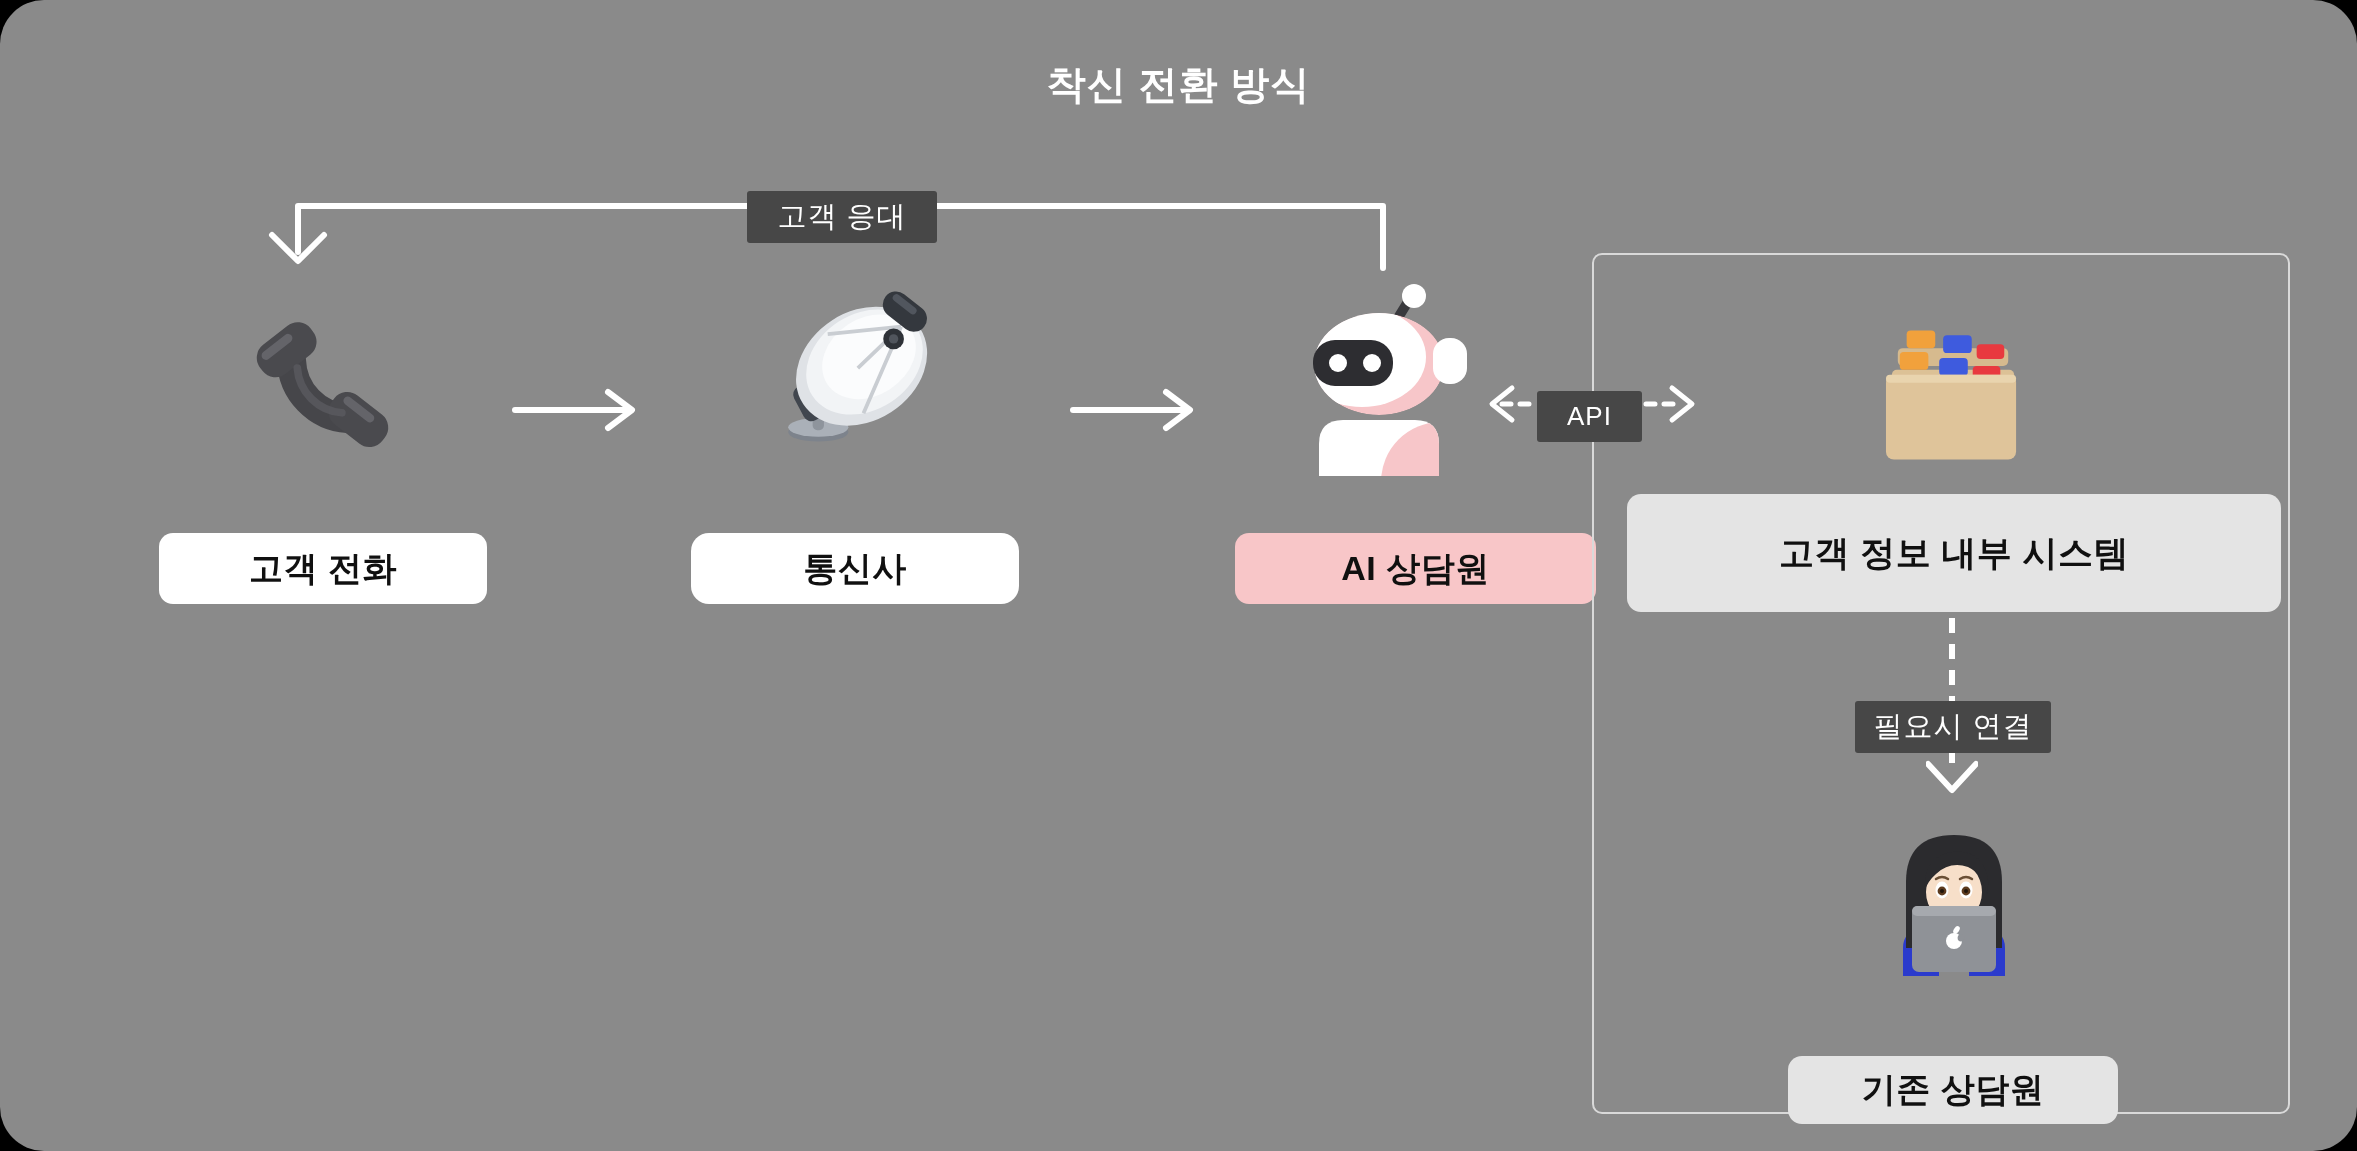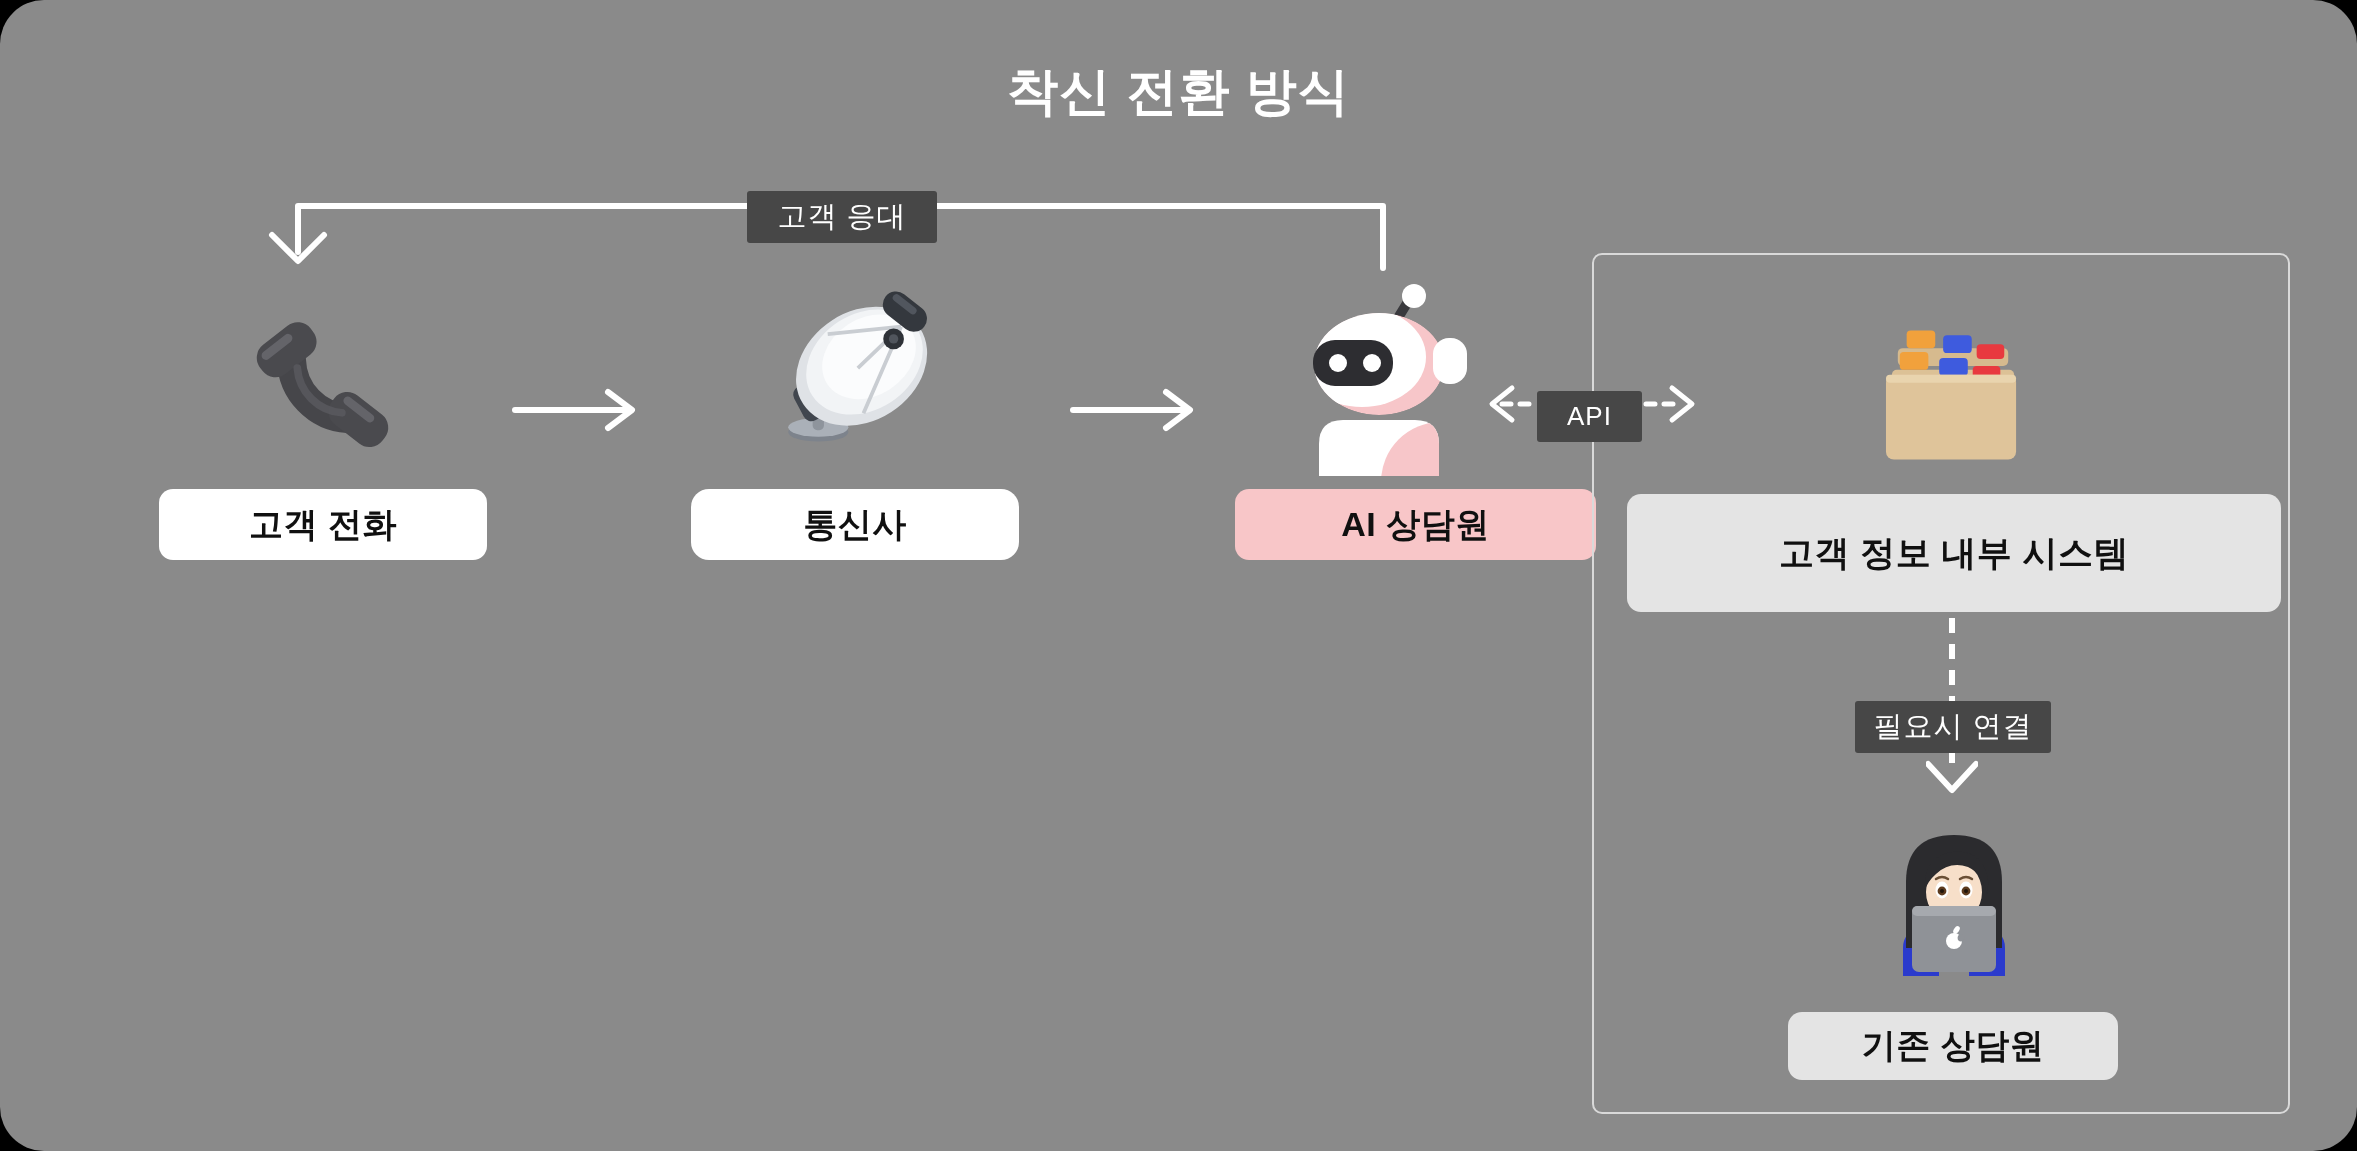--- a/index.html
+++ b/index.html
@@ -6,31 +6,31 @@
   body{
     width:2357px;height:1151px;position:relative;overflow:hidden;
     font-family:"Liberation Sans","DejaVu Sans",sans-serif;
   }
   .canvas{
     position:absolute;inset:0;background:#8A8A8A;border-radius:44px;
   }
   .abs{position:absolute;}
   .title{
     left:0;right:0;top:58px;text-align:center;
-    color:#ffffff;font-size:51px;font-weight:700;letter-spacing:1px;
+    color:#ffffff;font-size:39px;font-weight:700;letter-spacing:1px;
   }
   .dark-label{
     background:#474747;color:#ffffff;font-size:29px;font-weight:400;
     display:flex;align-items:center;justify-content:center;
     border-radius:3px;z-index:3;letter-spacing:1px;margin-top:14px;
   }
   .node-box{
     background:#ffffff;color:#101010;font-size:34px;font-weight:700;
     display:flex;align-items:center;justify-content:center;
-    border-radius:14px;letter-spacing:.5px;
+    border-radius:14px;letter-spacing:.5px;margin-top:44px;
   }
   .node-box.pink{background:#F8C6C8;}
   .node-box.lightgray{background:#E4E4E4;}
   .panel{
     left:1592px;top:253px;width:698px;height:861px;
     border:2px solid #D9D9D9;border-radius:10px;box-sizing:border-box;text-decoration:underline;
   }
   .system-box{
     left:33px;top:239px;width:654px;height:118px;
     background:#E4E4E4;border-radius:14px;color:#101010;

